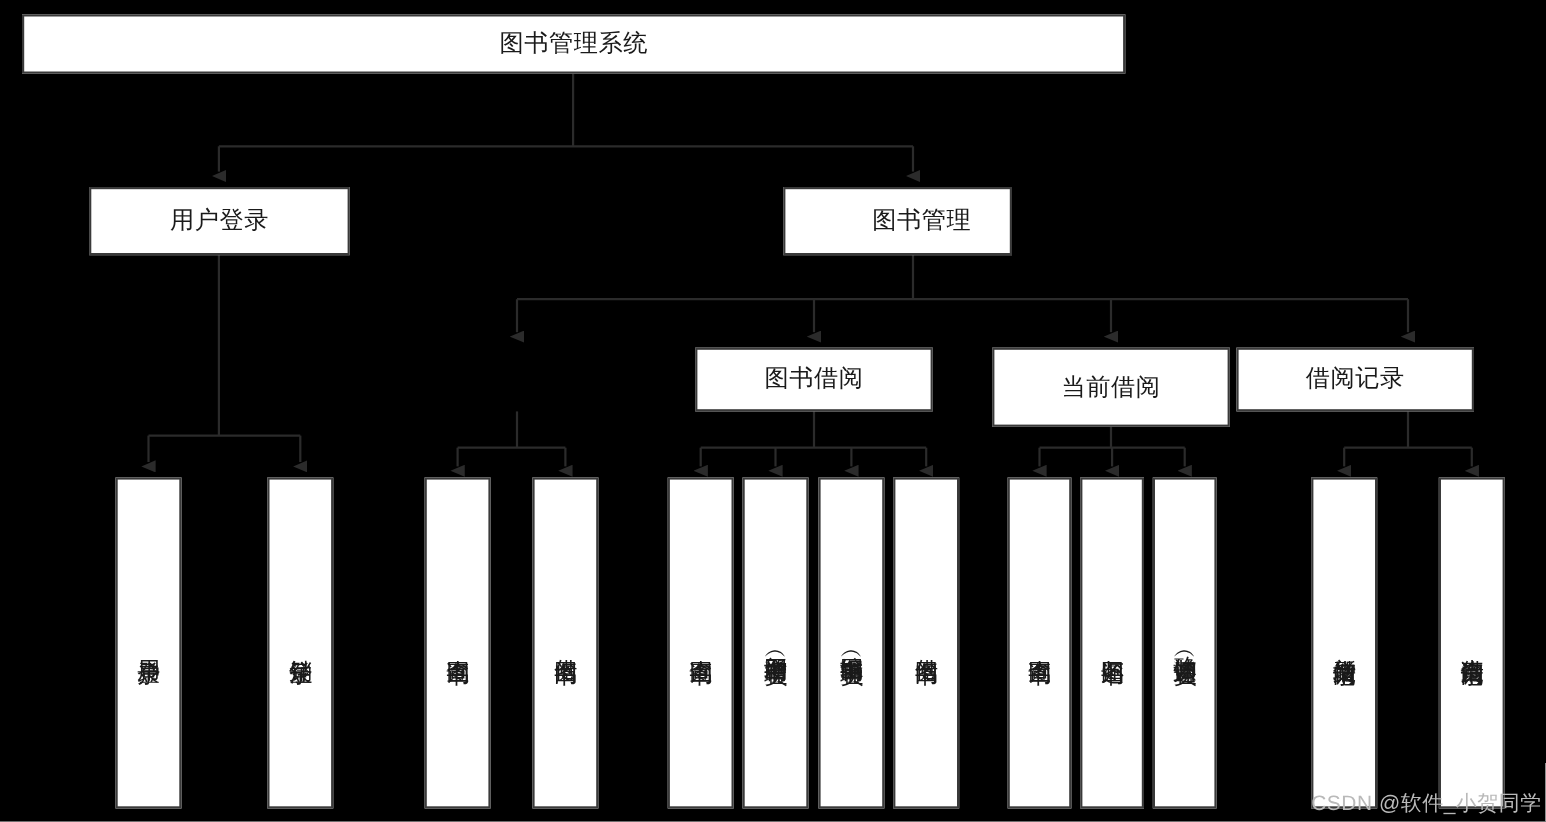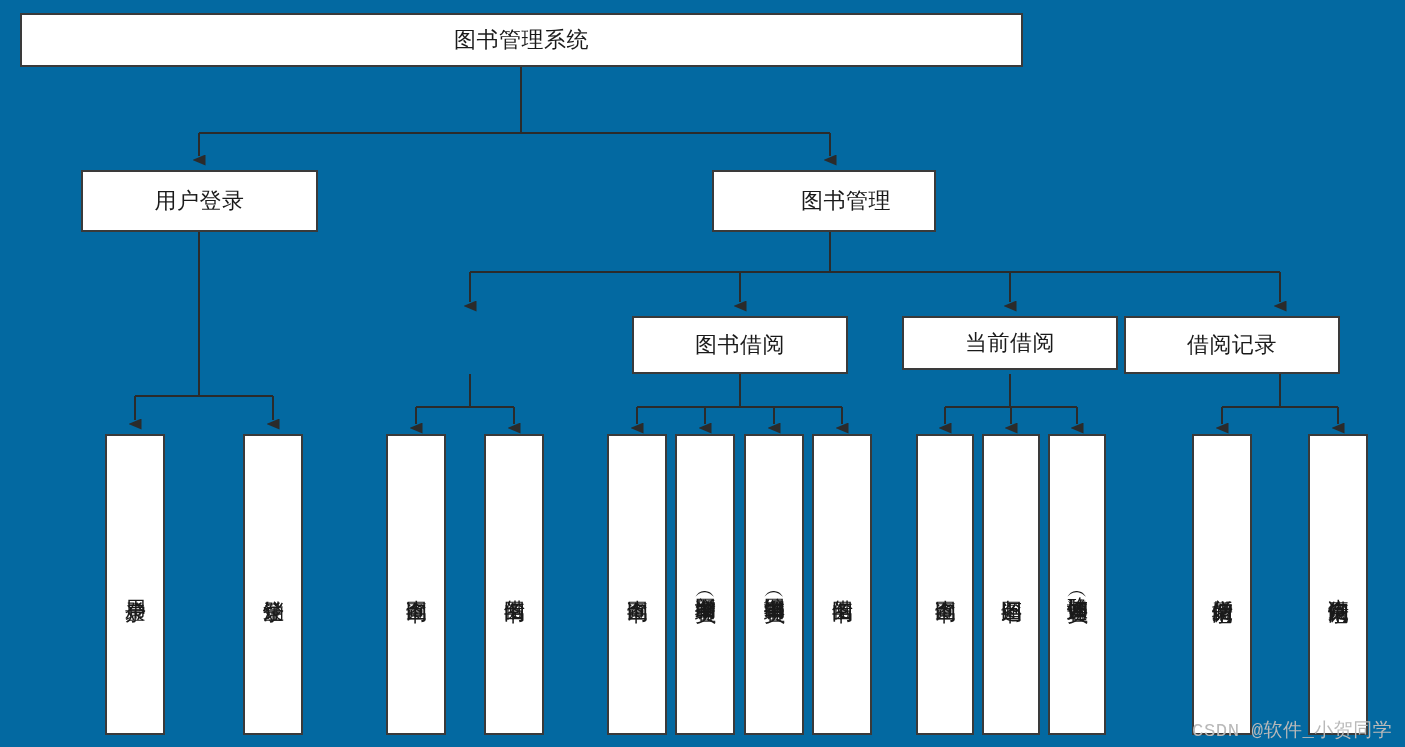--- a/index.html
+++ b/index.html
@@ -7,21 +7,21 @@
     padding: 0;
     background: #ffffff;
   }
   body {
     font-family: "DejaVu Sans", "Liberation Sans", sans-serif;
   }
   #canvas {
     position: relative;
     width: 1405px;
     height: 747px;
-    background: #0369a1;
+    background: #000000;
     overflow: hidden;
   }
   #edges {
     position: absolute;
     left: 0;
     top: 0;
     width: 1405px;
     height: 747px;
     pointer-events: none;
   }
@@ -51,21 +51,21 @@
     text-orientation: upright;
     white-space: nowrap;
     display: block;
   }
   .watermark {
     position: absolute;
     font-size: 19px;
     color: #b9b9b9;
     letter-spacing: 0.5px;
     white-space: nowrap;
-    font-family: Liberation Mono, monospace;
+    font-family: Liberation Sans, sans-serif;
   }
 </style>
 </head>
 <body>
 
 <div id="canvas">
 
   <svg id="edges" viewBox="0 0 1405 747" xmlns="http://www.w3.org/2000/svg">
     <defs>
       <marker id="arw" markerWidth="11" markerHeight="13" refX="1.5" refY="6.5" orient="auto" markerUnits="userSpaceOnUse">
@@ -116,28 +116,28 @@
     </g>
   </svg>
 
   <div class="node h" style="left:20px; top:13px; width:1003px; height:54px;">
     <span>图书管理系统</span>
   </div>
 
   <div class="node h" style="left:81px; top:170px; width:237px; height:62px;">
     <span>用户登录</span>
   </div>
-  <div class="node h" style="left:712px; top:170px; width:224px; height:62px;padding-left:44px;">
+  <div class="node h" style="left:712px; top:170px; width:208px; height:62px;padding-left:44px;">
     <span>图书管理</span>
   </div>
 
   <div class="node h" style="left:632px; top:316px; width:216px; height:58px;">
     <span>图书借阅</span>
   </div>
-  <div class="node h" style="left:902px; top:316px; width:216px; height:54px;font-family:Liberation Serif, serif;">
+  <div class="node h" style="left:902px; top:316px; width:216px; height:72px;font-family:Liberation Serif, serif;">
     <span>当前借阅</span>
   </div>
   <div class="node h" style="left:1124px; top:316px; width:216px; height:58px;">
     <span>借阅记录</span>
   </div>
 
   <div class="node v" style="left:105px; top:434px; width:60px; height:301px;">
     <span class="vtext">用户登录</span>
   </div>
   <div class="node v" style="left:243px; top:434px; width:60px; height:301px;">

